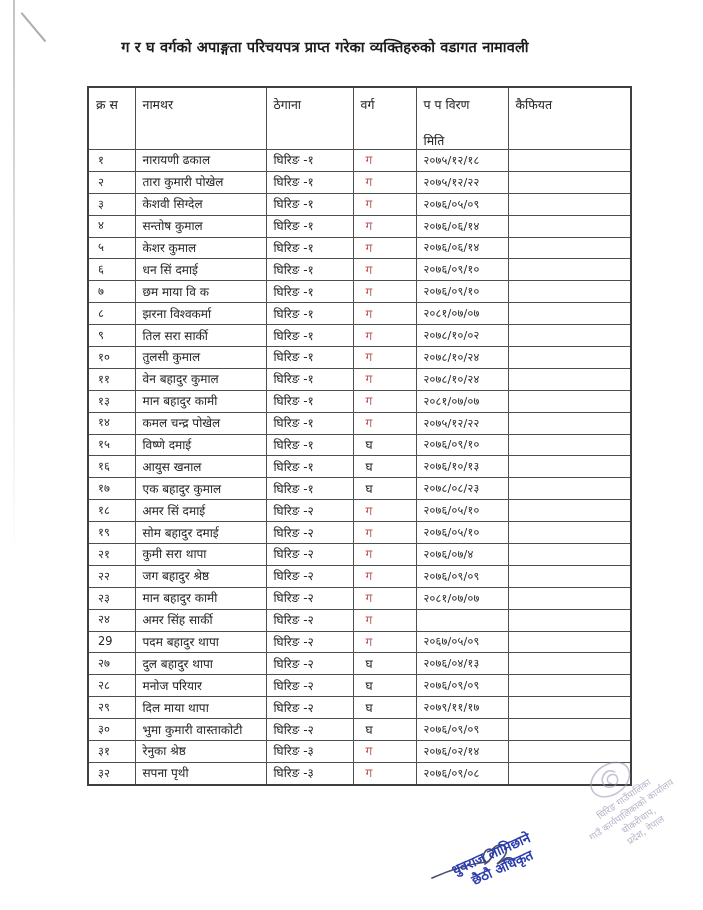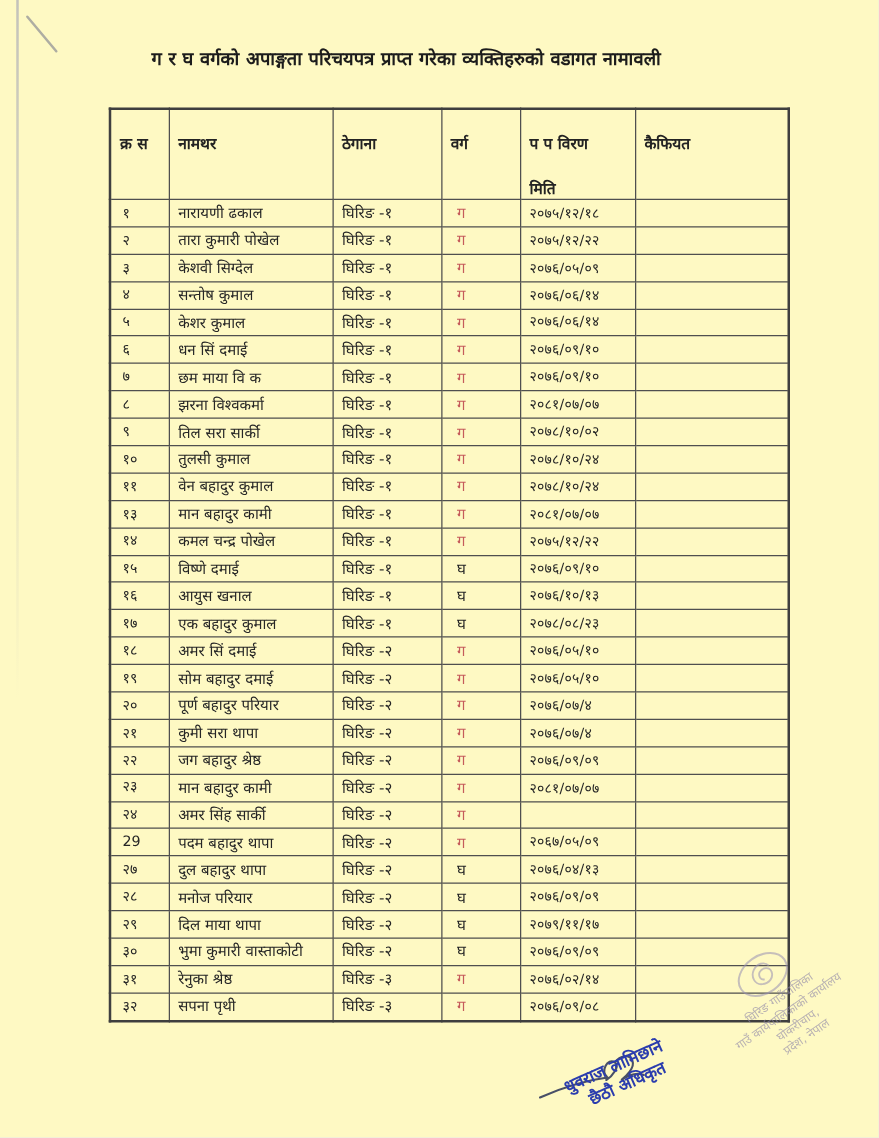--- a/index.html
+++ b/index.html
@@ -1,18 +1,18 @@
 <!DOCTYPE html>
 <html><head>
 <meta charset="utf-8">
 <style>
   html,body { margin:0; padding:0; background:#e9e9e7; }
   .page {
     position:relative; width:703px; height:910px; margin:0 auto;
-    background:#fef9c3; overflow:hidden;
+    background:#ffffff; overflow:hidden;
     font-family:"DejaVu Sans", sans-serif; color:var(--ink,#2e2e2e);
   }
   .edge-left {
     position:absolute; left:13px; top:0; width:2px; height:560px;
     background:linear-gradient(#b9b9b9, rgba(200,200,200,0)); opacity:.85;
   }
   .crease {
     position:absolute; left:22px; top:12px; width:38px; height:2px;
     background:#9a9a9a; transform:rotate(50deg); transform-origin:0 0;
     border-radius:2px; opacity:.8;
@@ -23,21 +23,21 @@
     letter-spacing:.1px;
   }
   table.sheet {
     position:absolute; left:87px; top:86px; width:543px;
     border-collapse:collapse; table-layout:fixed;
     border:2px solid #3f3f3f;
   }
   .sheet th, .sheet td { border:1px solid #4f4f4f; }
   .sheet thead th {
     height:44px; vertical-align:top; text-align:left;
-    padding:18px 3px 0 7px; font-size:12.4px; font-weight:bold; color:#232323;
+    padding:8px 3px 0 7px; font-size:12.4px; font-weight:normal; color:#232323;
   }
   .sheet thead th .l2 { margin-top:19px; }
   .sheet tbody td {
     height:20.9px; font-size:12px; padding:0 3px 0 7px;
     line-height:1; white-space:nowrap; overflow:hidden; color:#262626;
   }
   .sheet td.c-sn   { padding-left:9px;  font-size:11.4px; }
   .sheet td.c-cat  { padding-left:12px; }
   .sheet td.c-cat.ga { color:var(--ga,#c55b5b); }
   .sheet td.c-date { font-size:11.2px; letter-spacing:.2px; }
@@ -232,28 +232,20 @@
         </tr>
         <tr>
           <td class="c-sn">१९</td>
           <td class="c-name">सोम बहादुर दमाई</td>
           <td class="c-addr">घिरिङ -२</td>
           <td class="c-cat ga">ग</td>
           <td class="c-date">२०७६/०५/१०</td>
           <td class="c-rem"></td>
         </tr>
         <tr>
-          <td class="c-sn">२०</td>
-          <td class="c-name">पूर्ण बहादुर परियार</td>
-          <td class="c-addr">घिरिङ -२</td>
-          <td class="c-cat ga">ग</td>
-          <td class="c-date">२०७६/०७/४</td>
-          <td class="c-rem"></td>
-        </tr>
-        <tr>
           <td class="c-sn">२१</td>
           <td class="c-name">कुमी सरा थापा</td>
           <td class="c-addr">घिरिङ -२</td>
           <td class="c-cat ga">ग</td>
           <td class="c-date">२०७६/०७/४</td>
           <td class="c-rem"></td>
         </tr>
         <tr>
           <td class="c-sn">२२</td>
           <td class="c-name">जग बहादुर श्रेष्ठ</td>

